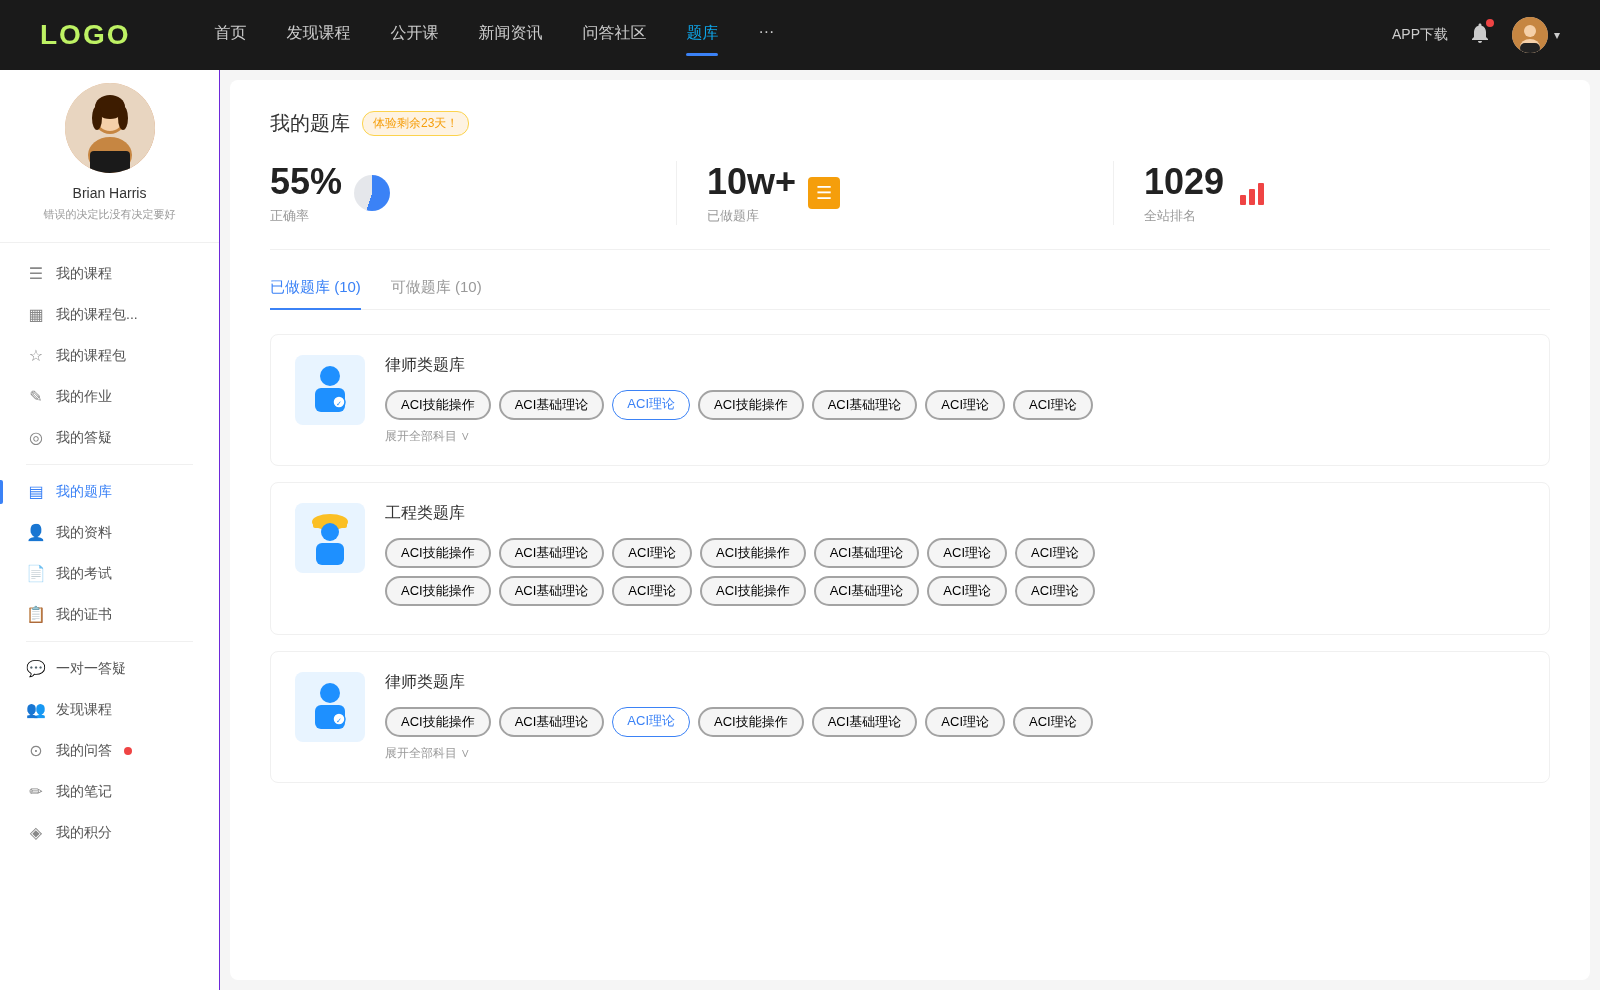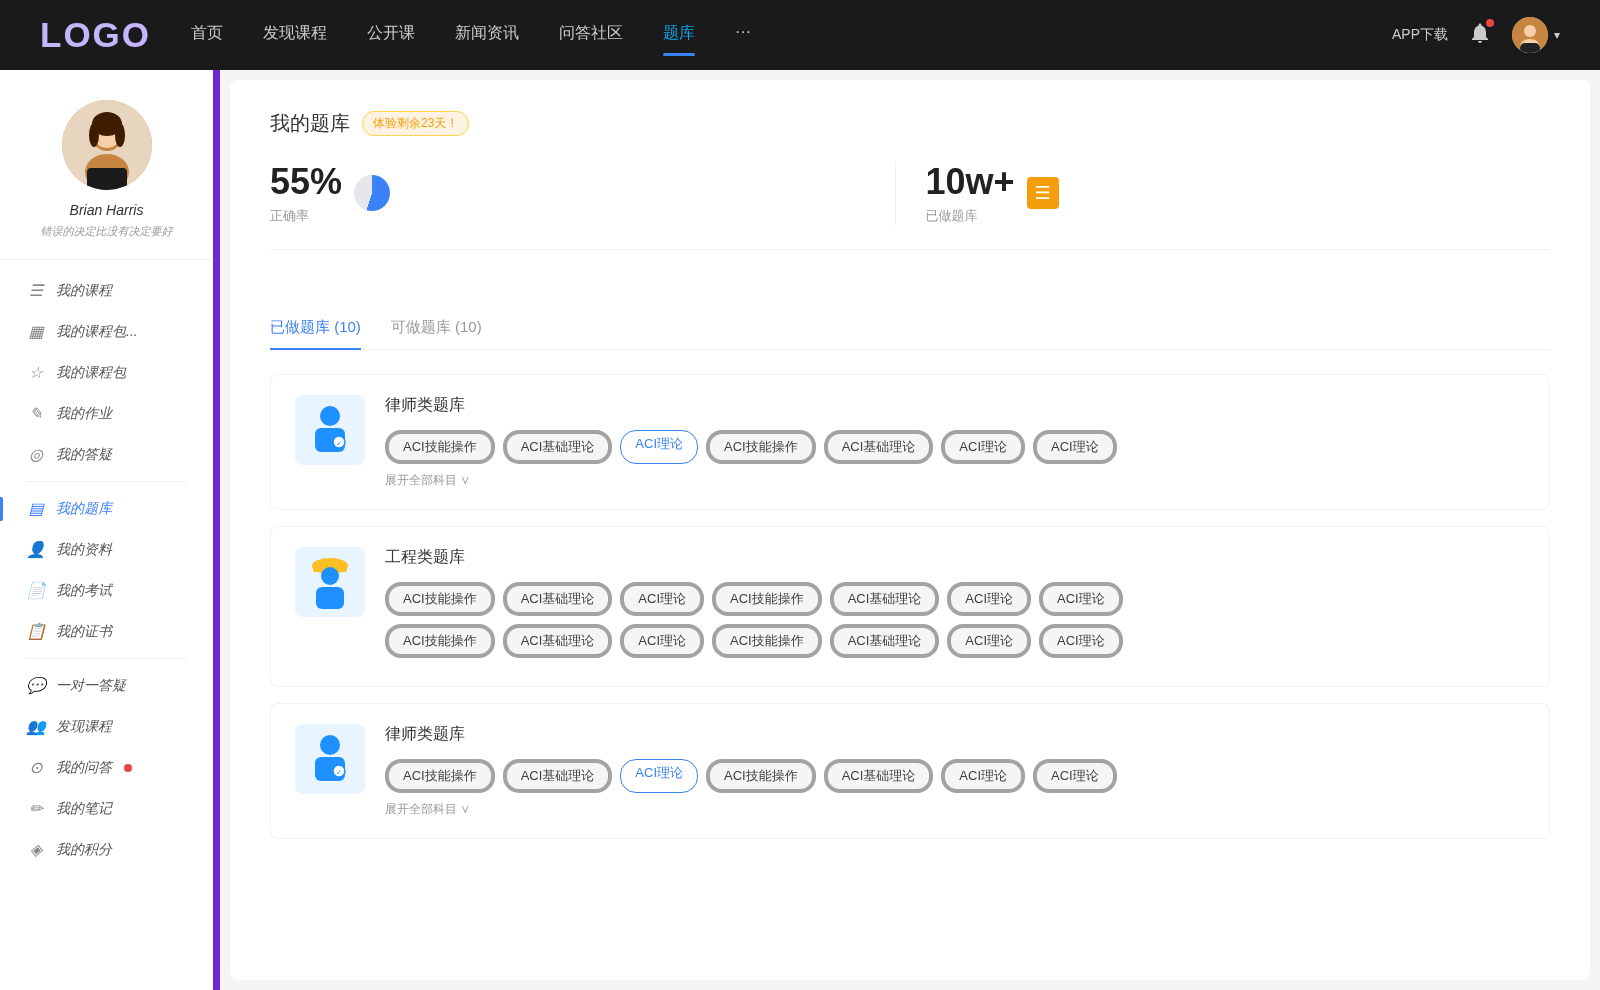--- a/index.html
+++ b/index.html
@@ -10,25 +10,25 @@
       background: #1a1a1a;
       height: 70px;
       display: flex;
       align-items: center;
       padding: 0 40px;
       position: fixed;
       top: 0; left: 0; right: 0;
       z-index: 100;
     }
     .logo {
-      color: #c4b5fd;
-      font-size: 35px;
+      color: #bef264;
+      font-size: 28px;
       font-weight: bold;
       letter-spacing: 2px;
-      margin-right: 40px;
+      margin-right: 84px;
     }
     .nav {
       display: flex;
       gap: 40px;
       flex: 1;
     }
     .nav-item {
       color: #ccc;
       font-size: 16px;
       cursor: pointer;
@@ -98,25 +98,24 @@
       margin-top: 70px;
       height: calc(990px - 70px);
       overflow: hidden;
     }
 
     
     .sidebar {
       width: 220px;
       background: white;
       min-height: 100%;
-      padding-top: 30px;
-      border-right: 7px solid #6d28d9;
+      padding-top: 13px;
+      border-right: 1px solid #6d28d9;
       overflow-y: auto;
       flex-shrink: 0;
-      font-style: italic;
     }
     .profile-section {
       display: flex;
       flex-direction: column;
       align-items: center;
       padding: 0 20px 20px;
       border-bottom: 1px solid #f0f0f0;
       margin-bottom: 10px;
     }
     .profile-avatar {
@@ -242,21 +241,20 @@
       gap: 30px;
       margin-bottom: 24px;
       border-bottom: 1px solid #f0f0f0;
     }
     .tab {
       font-size: 15px;
       color: #999;
       padding-bottom: 12px;
       cursor: pointer;
       position: relative;
-      margin-top: 40px;
     }
     .tab.active {
       color: #3b82f6;
       font-weight: 500;
     }
     .tab.active::after {
       content: '';
       position: absolute;
       bottom: -1px; left: 0; right: 0;
       height: 2px;
@@ -291,23 +289,23 @@
       display: flex;
       flex-wrap: wrap;
       gap: 8px;
       margin-bottom: 8px;
     }
     .tag {
       padding: 4px 14px;
       border-radius: 16px;
       font-size: 13px;
       background: #f5f5f5;
-      color: #404040;
-      cursor: pointer;
-      border: 4px solid #a3a3a3;
+      color: #000000;
+      cursor: pointer;
+      border: 2px solid #a3a3a3;
     }
     .tag.active-tag {
       background: white;
       color: #3b82f6;
       border: 1px solid #3b82f6;
     }
     .expand-btn {
       font-size: 12px;
       color: #999;
       cursor: pointer;
@@ -484,20 +482,33 @@
         </div>
         <div class="pie-icon"></div>
       </div>
       <div class="stat-item">
         <div>
           <div class="stat-value">10w+</div>
           <div class="stat-label">已做题库</div>
         </div>
         <div class="list-icon">☰</div>
       </div>
+      <div class="stat-item">
+        <div>
+          <div class="stat-value">1029</div>
+          <div class="stat-label">全站排名</div>
+        </div>
+        <div class="chart-icon">
+          <svg width="28" height="28" viewBox="0 0 28 28">
+            <rect x="2" y="16" width="6" height="10" rx="1" fill="#ef4444"></rect>
+            <rect x="11" y="10" width="6" height="16" rx="1" fill="#ef4444"></rect>
+            <rect x="20" y="4" width="6" height="22" rx="1" fill="#ef4444"></rect>
+          </svg>
+        </div>
+      </div>
     </div>
 
     <div class="tabs">
       <div class="tab active">已做题库 (10)</div>
       <div class="tab">可做题库 (10)</div>
     </div>
 
     <div class="bank-item">
       <div class="bank-icon-wrapper">
         <svg width="50" height="56" viewBox="0 0 50 56">

